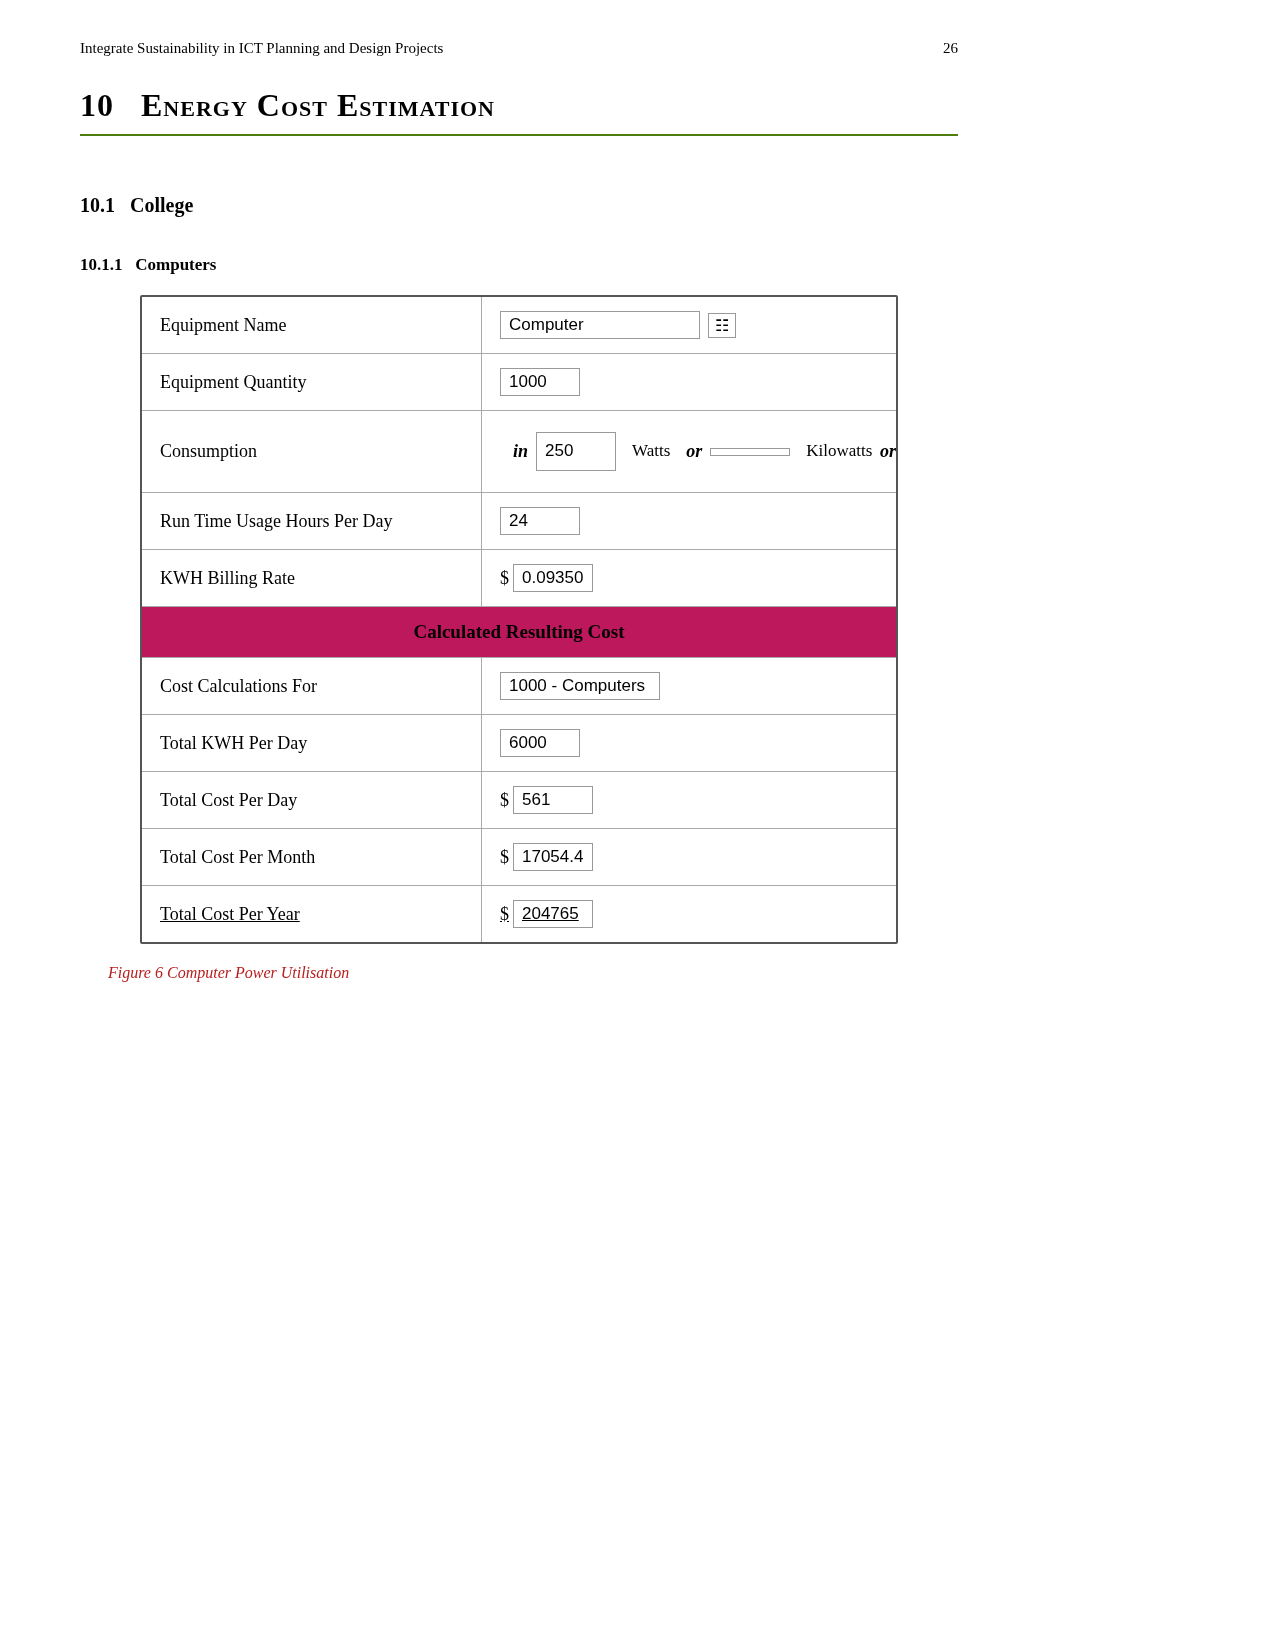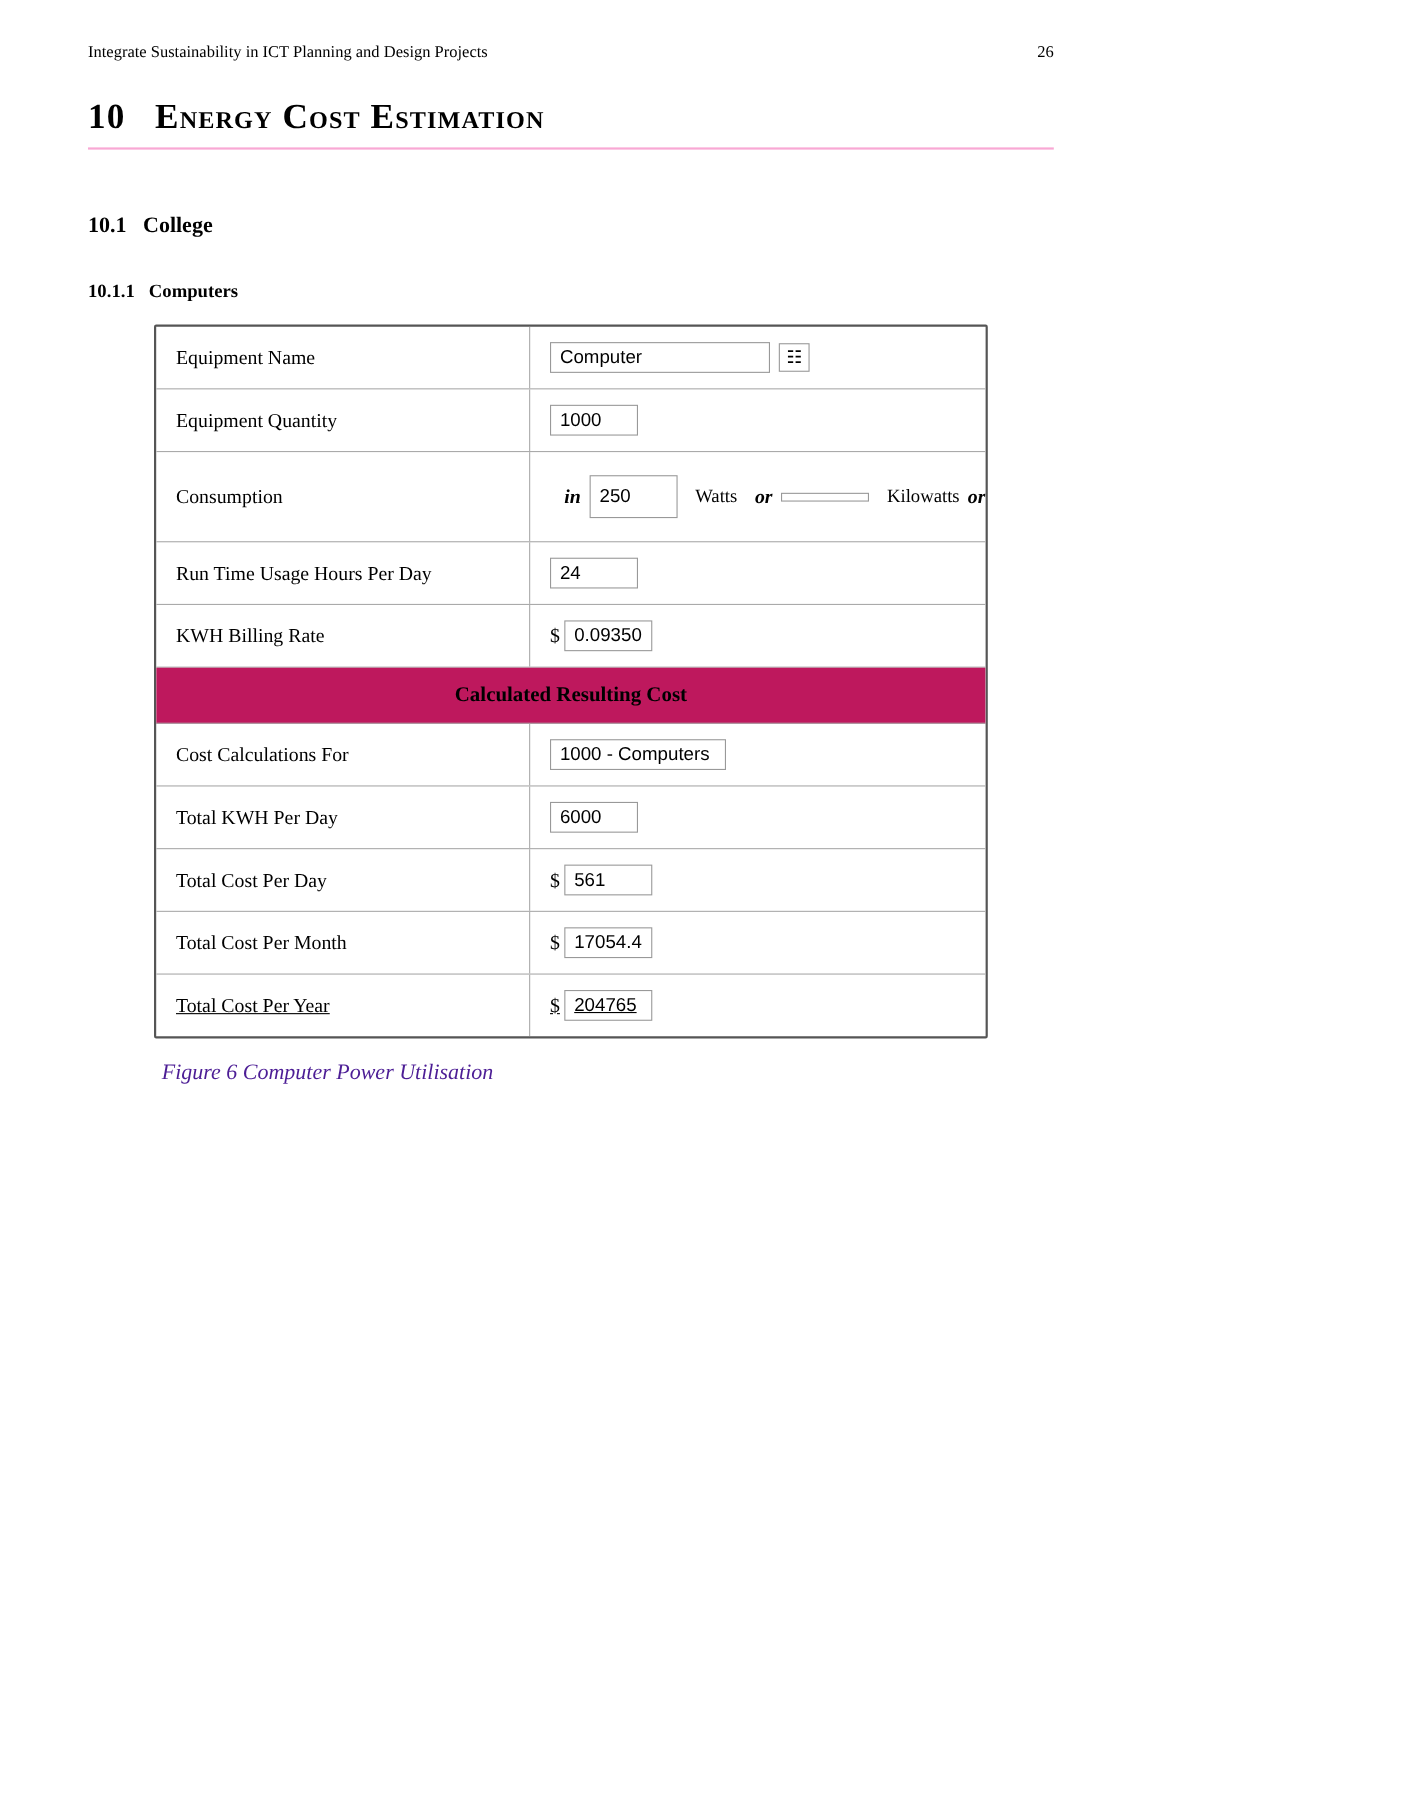--- a/index.html
+++ b/index.html
@@ -23,21 +23,21 @@
       display: flex;
       justify-content: space-between;
       align-items: center;
       margin-bottom: 30px;
       font-size: 15px;
     }
 
     .section-title {
       font-size: 32px;
       font-weight: bold;
-      border-bottom: 2px solid #f9a8d4;
+      border-bottom: 2px solid #4d7c0f;
       padding-bottom: 10px;
       margin-bottom: 40px;
       letter-spacing: 1px;
     }
 
     .section-title span {
       font-variant: small-caps;
     }
 
     .sub-section-title {
@@ -163,24 +163,24 @@
       padding: 2px 6px;
       font-size: 16px;
       margin-left: 8px;
       display: inline-flex;
       align-items: center;
       justify-content: center;
     }
 
     .figure-caption {
       font-style: italic;
-      font-size: 20px;
-      color: #4c1d95;
+      font-size: 16px;
+      color: #b91c1c;
       margin-top: 20px;
-      margin-left: 67px;
+      margin-left: 28px;
     }
   </style>
 </head>
 <body>
 
 <div class="page">
 
   
   <div class="page-header">
     <span>Integrate Sustainability in ICT Planning and Design Projects</span>

